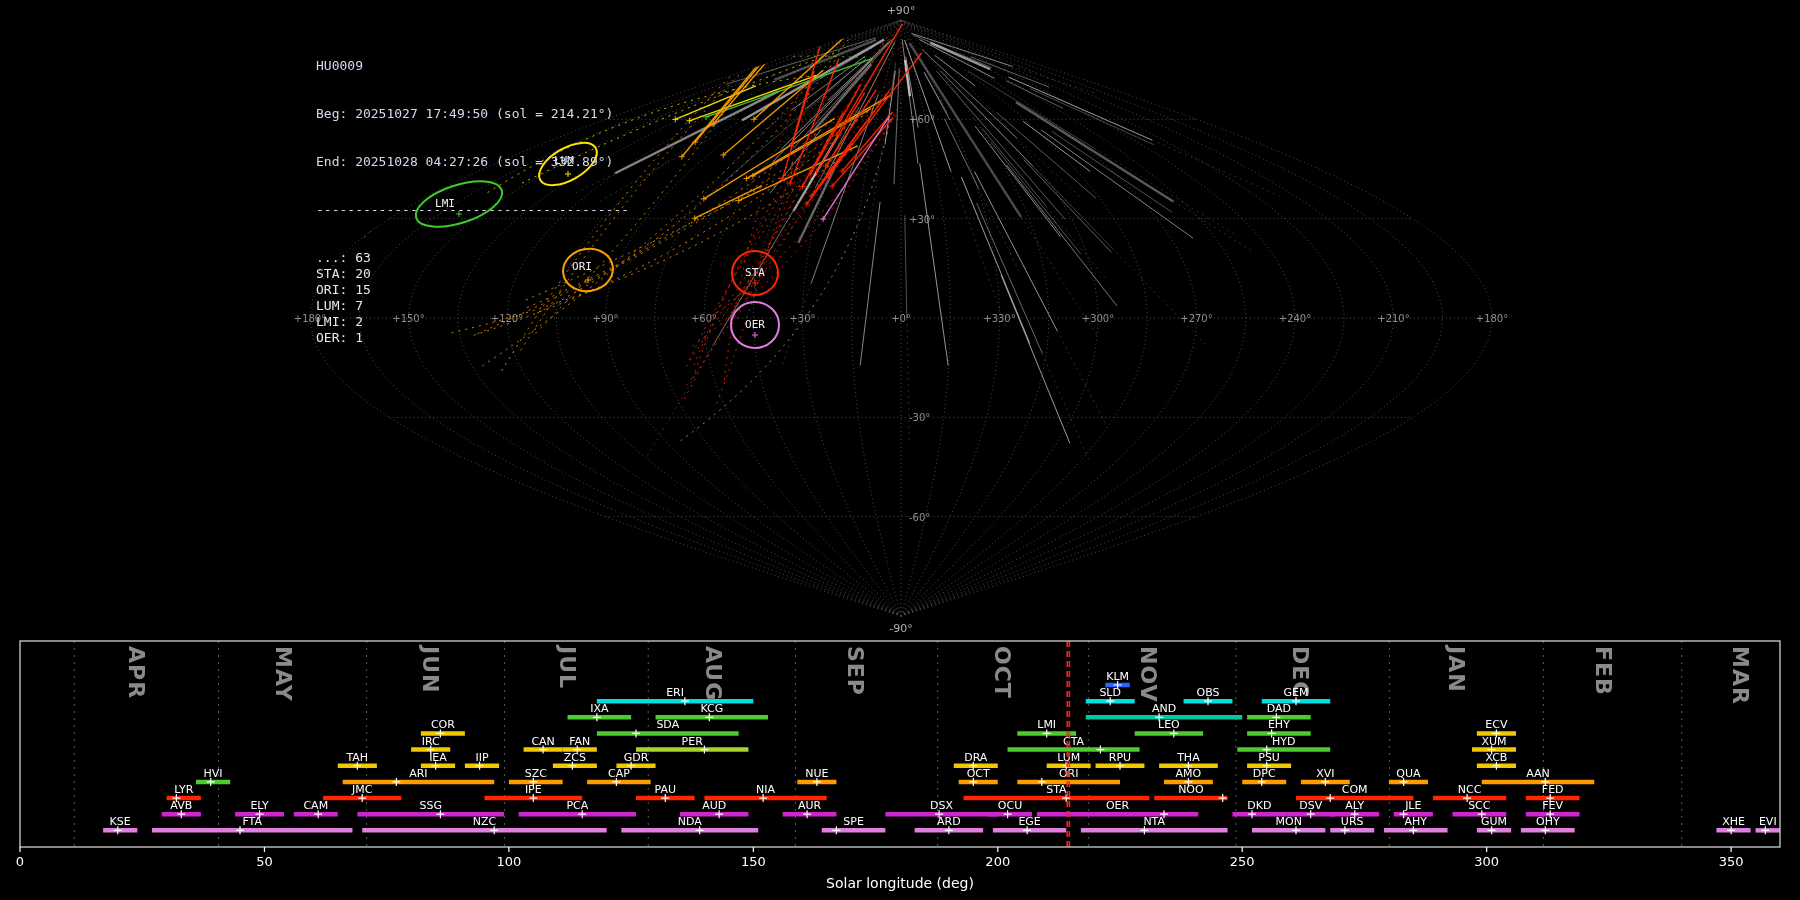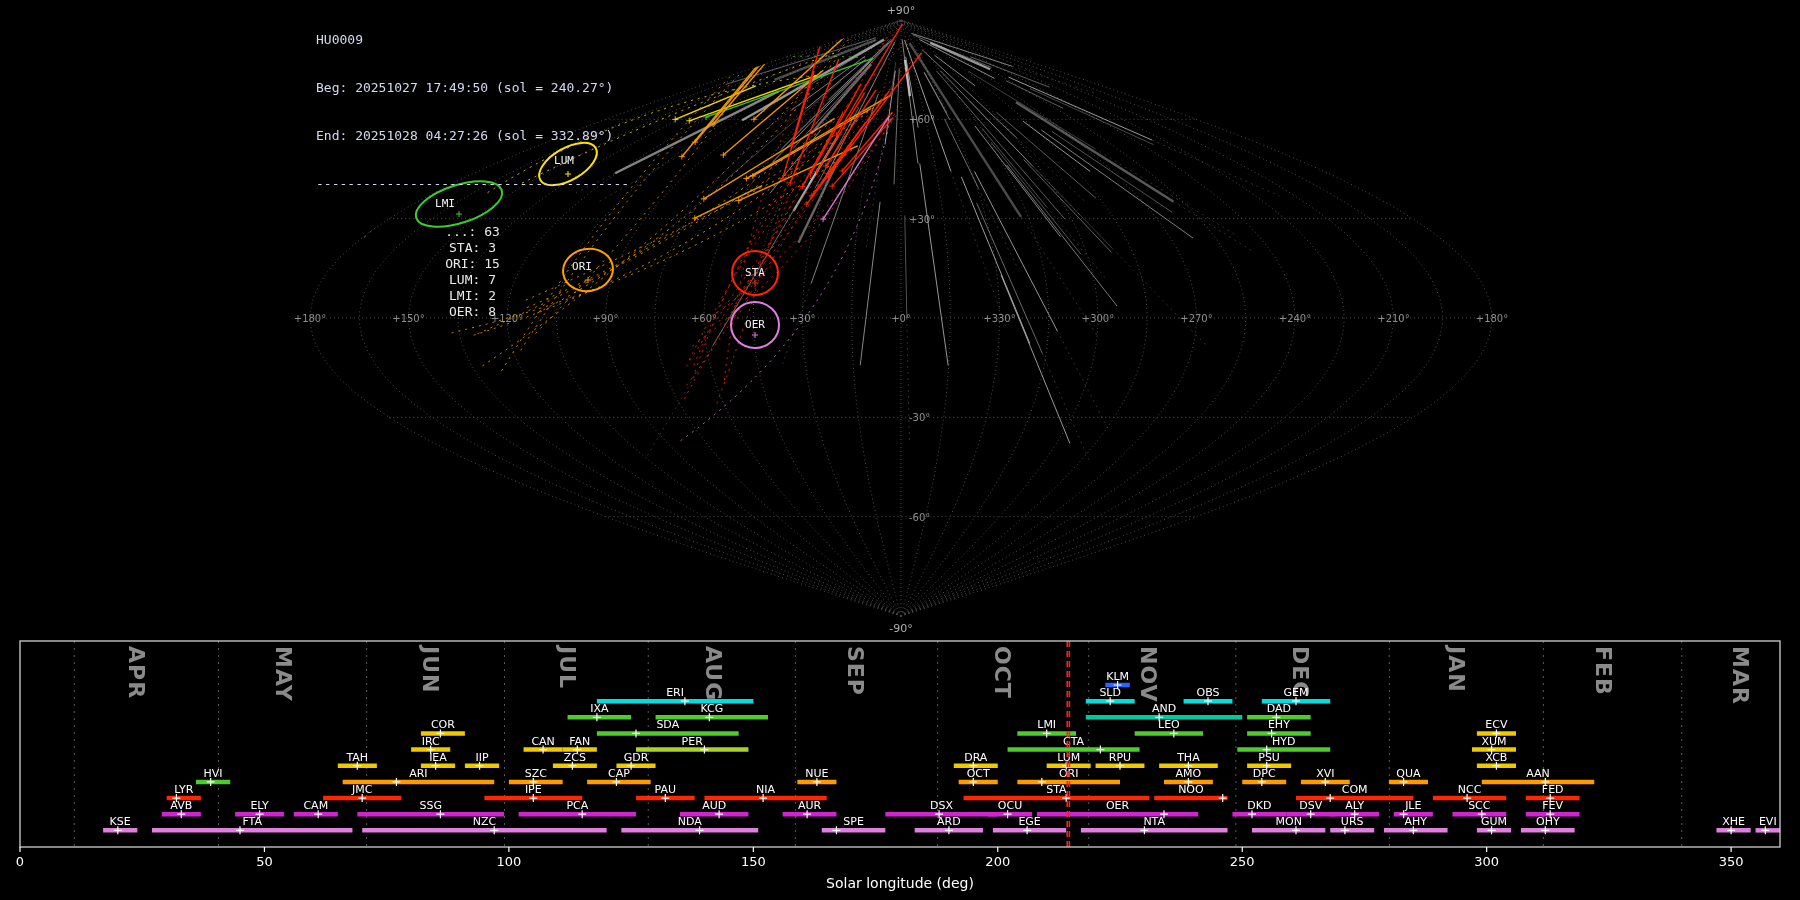--- a/index.html
+++ b/index.html
@@ -1,35 +1,35 @@
 <!DOCTYPE html>
 <html><head>
 <meta charset="utf-8">
 <style>
   html,body{margin:0;padding:0;background:#000;}
   body{width:1800px;height:900px;overflow:hidden;position:relative;font-family:"DejaVu Sans",sans-serif;}
   #stage{position:absolute;left:0;top:0;width:1800px;height:900px;background:#000;}
-  .hdr{position:absolute;left:316px;top:0;z-index:5;color:#d6d8f2;
+  .hdr{position:absolute;left:316px;top:26px;z-index:5;color:#d6d8f2;
        font:13px/16px "DejaVu Sans Mono",monospace;white-space:pre;}
-  .hdr .counts{color:#e9e9e9;text-align:center;}
+  .hdr .counts{color:#e9e9e9;}
   svg{position:absolute;left:0;display:block;}
   svg text{font-family:"DejaVu Sans","Liberation Sans",sans-serif;}
   svg text.mono{font-family:"DejaVu Sans Mono",monospace;}
 </style>
 </head>
 <body>
 
 <div id="stage">
 
   <div class="hdr">
     <div>HU0009</div>
-    <div>Beg: 20251027 17:49:50 (sol = 240.27°)</div>
+    <div>Beg: 20251027 17:49:50 (sol = 214.21°)</div>
     <div>End: 20251028 04:27:26 (sol = 332.89°)</div>
     <div>----------------------------------------</div>
-    <div id="counts" class="counts"><div>...: 63</div><div>STA: 3</div><div>ORI: 15</div><div>LUM: 7</div><div>LMI: 2</div><div>OER: 8</div></div>
+    <div id="counts" class="counts"><div>...: 63</div><div>STA: 20</div><div>ORI: 15</div><div>LUM: 7</div><div>LMI: 2</div><div>OER: 1</div></div>
   </div>
 
   <svg id="sky" width="1800" height="640" viewBox="0 0 1800 640" style="top:0;">
       <defs>
         <clipPath id="mapclip">
           <path d="M901.0,616.0L870.1,606.1L839.2,596.1L808.5,586.2L778.1,576.3L748.0,566.3L718.4,556.4L689.2,546.5L660.6,536.5L632.7,526.6L605.5,516.7L579.1,506.7L553.6,496.8L529.1,486.9L505.5,476.9L483.1,467.0L461.8,457.1L441.7,447.1L422.9,437.2L405.3,427.3L389.2,417.3L374.4,407.4L361.1,397.5L349.3,387.5L338.9,377.6L330.1,367.7L322.9,357.7L317.3,347.8L313.2,337.9L310.8,327.9L310.0,318.0L310.8,308.1L313.2,298.1L317.3,288.2L322.9,278.3L330.1,268.3L338.9,258.4L349.3,248.5L361.1,238.5L374.4,228.6L389.2,218.7L405.3,208.7L422.9,198.8L441.7,188.9L461.8,178.9L483.1,169.0L505.5,159.1L529.1,149.1L553.6,139.2L579.1,129.3L605.5,119.3L632.7,109.4L660.6,99.5L689.2,89.5L718.4,79.6L748.0,69.7L778.1,59.7L808.5,49.8L839.2,39.9L870.1,29.9L901.0,20.0L901.0,20.0L931.9,29.9L962.8,39.9L993.5,49.8L1023.9,59.7L1054.0,69.7L1083.6,79.6L1112.8,89.5L1141.4,99.5L1169.3,109.4L1196.5,119.3L1222.9,129.3L1248.4,139.2L1272.9,149.1L1296.5,159.1L1318.9,169.0L1340.2,178.9L1360.3,188.9L1379.1,198.8L1396.7,208.7L1412.8,218.7L1427.6,228.6L1440.9,238.5L1452.7,248.5L1463.1,258.4L1471.9,268.3L1479.1,278.3L1484.7,288.2L1488.8,298.1L1491.2,308.1L1492.0,318.0L1491.2,327.9L1488.8,337.9L1484.7,347.8L1479.1,357.7L1471.9,367.7L1463.1,377.6L1452.7,387.5L1440.9,397.5L1427.6,407.4L1412.8,417.3L1396.7,427.3L1379.1,437.2L1360.3,447.1L1340.2,457.1L1318.9,467.0L1296.5,476.9L1272.9,486.9L1248.4,496.8L1222.9,506.7L1196.5,516.7L1169.3,526.6L1141.4,536.5L1112.8,546.5L1083.6,556.4L1054.0,566.3L1023.9,576.3L993.5,586.2L962.8,596.1L931.9,606.1L901.0,616.0Z"></path>
         </clipPath>
       </defs>
       <g>
         <path d="M901.0,616.0L859.8,602.8L818.7,589.5L778.1,576.3L738.1,563.0L698.9,549.8L660.6,536.5L623.5,523.3L587.8,510.0L553.6,496.8L521.1,483.6L490.5,470.3L461.8,457.1L435.3,443.8L411.0,430.6L389.2,417.3L369.8,404.1L353.0,390.8L338.9,377.6L327.6,364.4L319.0,351.1L313.2,337.9L310.4,324.6L310.4,311.4L313.2,298.1L319.0,284.9L327.6,271.6L338.9,258.4L353.0,245.2L369.8,231.9L389.2,218.7L411.0,205.4L435.3,192.2L461.8,178.9L490.5,165.7L521.1,152.4L553.6,139.2L587.8,126.0L623.5,112.7L660.6,99.5L698.9,86.2L738.1,73.0L778.1,59.7L818.7,46.5L859.8,33.2L901.0,20.0" fill="none" stroke="#4c4c4c" stroke-width="1" stroke-dasharray="1 3"></path>

